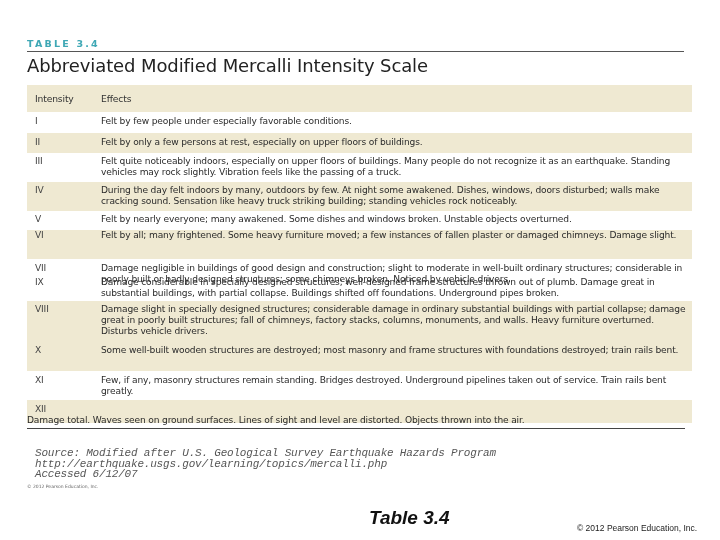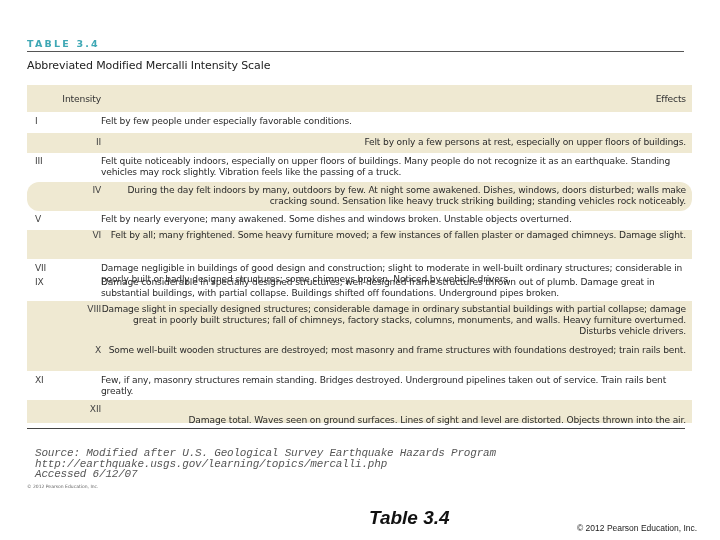--- a/index.html
+++ b/index.html
@@ -13,28 +13,28 @@
     .table-label {
       font-family: "DejaVu Sans", sans-serif;
       font-weight: bold; font-size: 9.5px; letter-spacing: 2.2px;
       color: #3fa8b5; height: 12px; line-height: 12px;
     }
     .top-rule {
       height: 1px; background: #555; width: 657px; margin-top: 1px;
     }
     .table-title {
       font-family: "DejaVu Sans", sans-serif;
-      font-size: 11px; color: #222; margin-top: 5px; height: 20px; line-height: 18px; letter-spacing: -0.1px;
+      font-size: 18px; color: #222; margin-top: 5px; height: 20px; line-height: 18px; letter-spacing: -0.1px;
     }
     .tbl { margin-top: 8px; width: 665px; }
     .row {
       display: flex; font-size: 9.1px; line-height: 11.2px; color: #2b2b2b;
       letter-spacing: -0.15px;
     }
-    .row.tan { background: #efe9d2; text-align: right; }
+    .row.tan { background: #efe9d2; }
     .row.white { background: #ffffff; }
     .row .c1 { width: 66px; padding-left: 8px; flex: none; color: #444; }
     .row .c2 { flex: 1; padding-right: 6px; }
     .row.header { height: 27px; align-items: center; }
     .row.header .c1, .row.header .c2 { color: #333; font-size: 9.2px; }
     .row.r1 { height: 21px; padding-top: 4px; box-sizing: border-box; }
     .bottom-rule { height: 1px; background: #444; width: 658px; margin-top: 0; }
     .source {
       font-family: Liberation Mono, monospace; font-style: italic; font-size: 11px;
       color: #555; padding-left: 8px; margin-top: 19px; line-height: 10.5px; letter-spacing: -0.2px;
@@ -71,21 +71,21 @@
       <div class="c2">Felt by few people under especially favorable conditions.</div>
     </div>
     <div class="row tan" style="height:20px; padding-top:4px; box-sizing:border-box;">
       <div class="c1">II</div>
       <div class="c2">Felt by only a few persons at rest, especially on upper floors of buildings.</div>
     </div>
     <div class="row white" style="height:29px; padding-top:3px; box-sizing:border-box;">
       <div class="c1">III</div>
       <div class="c2">Felt quite noticeably indoors, especially on upper floors of buildings. Many people do not recognize it as an earthquake. Standing vehicles may rock slightly. Vibration feels like the passing of a truck.</div>
     </div>
-    <div class="row tan" style="height:29px; padding-top:3px; box-sizing:border-box;border-radius:12px;">
+    <div class="row tan" style="height:29px; padding-top:3px; box-sizing:border-box;">
       <div class="c1">IV</div>
       <div class="c2">During the day felt indoors by many, outdoors by few. At night some awakened. Dishes, windows, doors disturbed; walls make cracking sound. Sensation like heavy truck striking building; standing vehicles rock noticeably.</div>
     </div>
     <div class="row white" style="height:19px; padding-top:3px; box-sizing:border-box;">
       <div class="c1">V</div>
       <div class="c2">Felt by nearly everyone; many awakened. Some dishes and windows broken. Unstable objects overturned.</div>
     </div>
     <div class="row tan" style="height:29px; padding-top:0; box-sizing:border-box;">
       <div class="c1">VI</div>
       <div class="c2">Felt by all; many frightened. Some heavy furniture moved; a few instances of fallen plaster or damaged chimneys. Damage slight.</div>

